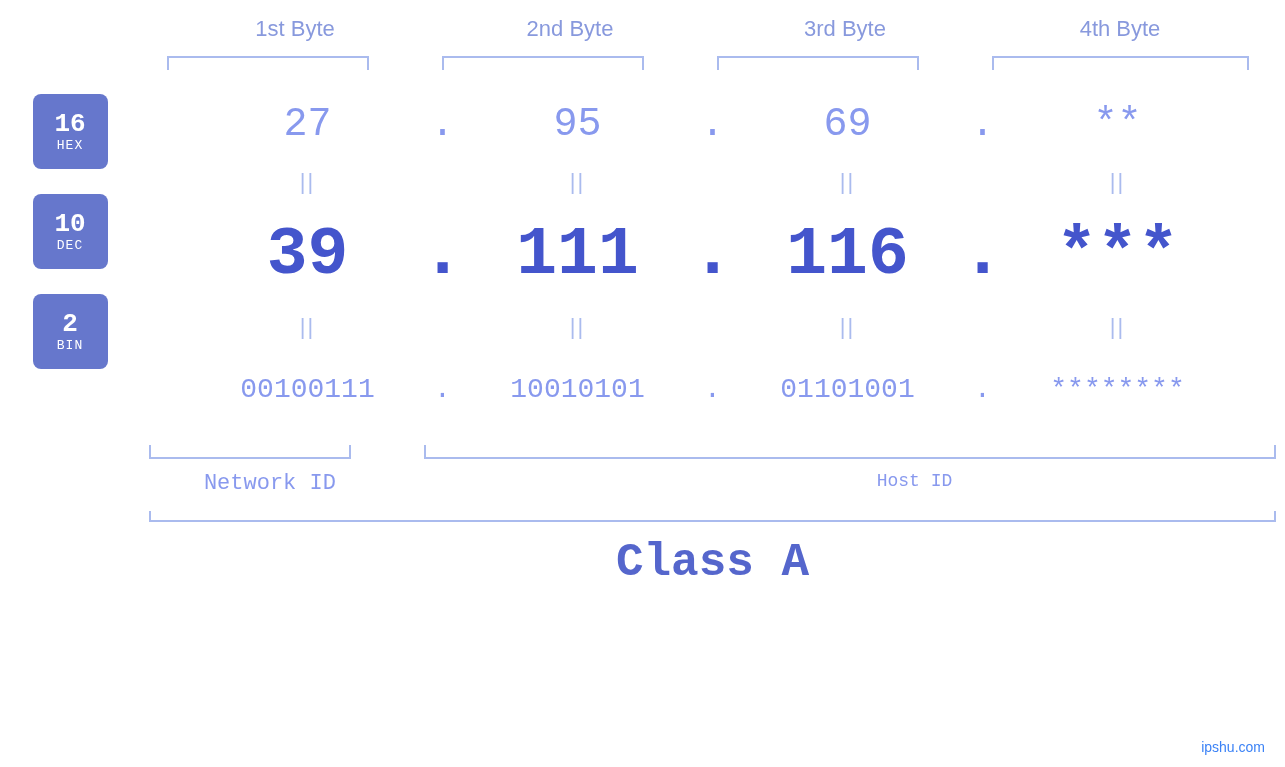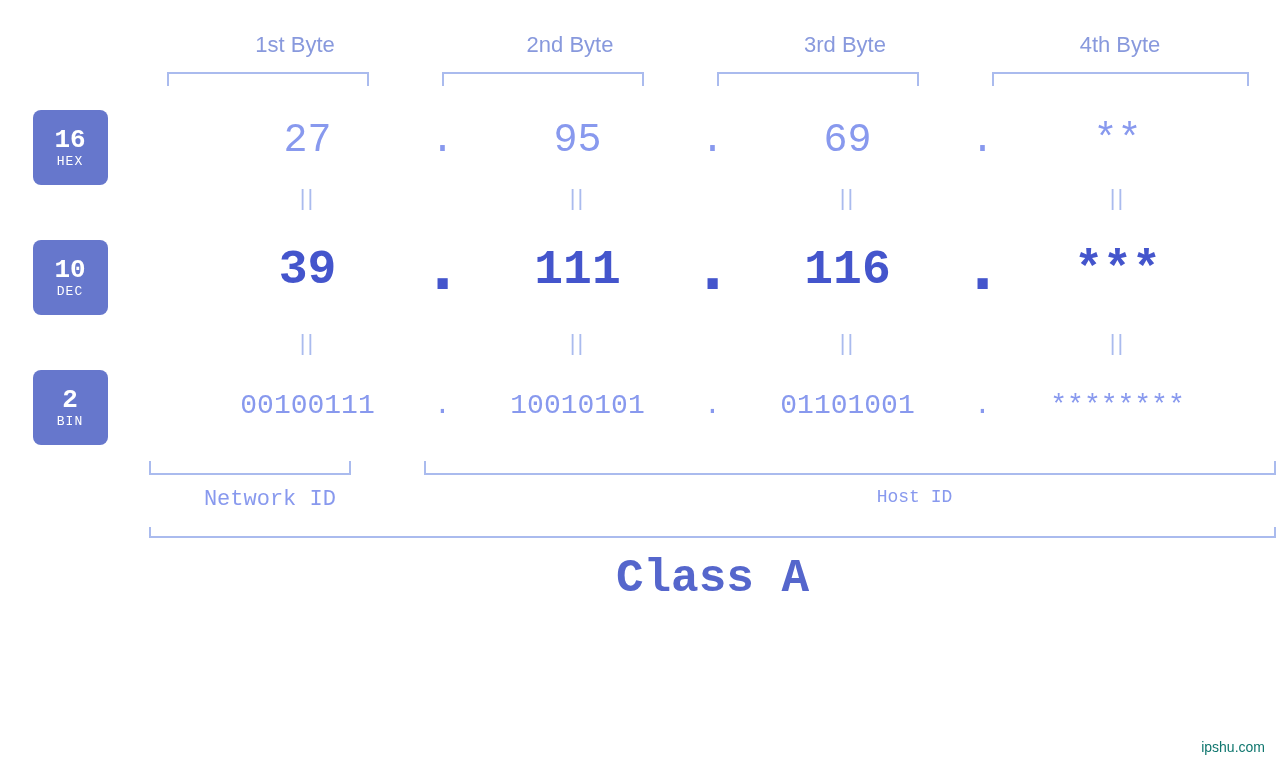--- a/index.html
+++ b/index.html
@@ -14,21 +14,21 @@
     }
 
     .container {
       width: 1285px;
       height: 767px;
       position: relative;
       display: flex;
       flex-direction: column;
       align-items: center;
       justify-content: flex-start;
-      padding-top: 32px;
+      padding-top: 16px;
     }
 
     
     .byte-labels {
       display: flex;
       width: 1100px;
       margin-left: 130px;
       justify-content: space-around;
       margin-bottom: 10px;
     }
@@ -103,21 +103,21 @@
     }
 
     .hex-dot {
       color: #8899ee;
       font-size: 40px;
     }
 
     
     .dec-val {
       color: #4455cc;
-      font-size: 48px;
+      font-size: 68px;
       font-weight: bold;
       font-family: 'Courier New', Courier, monospace;
     }
 
     .dec-dot {
       color: #4455cc;
       font-size: 72px;
       font-weight: bold;
     }
 
@@ -152,36 +152,36 @@
 
     .eq-dot-cell {
       width: 50px;
     }
 
     
     .watermark {
       position: absolute;
       bottom: 12px;
       right: 20px;
-      color: #0f766e;
+      color: #3b82f6;
       font-size: 14px;
       font-family: Arial, sans-serif;
     }
 
     
     .brackets-svg-area {
       width: 1100px;
       margin-left: 130px;
       position: relative;
     }
 
     .badge-wrapper {
       display: flex;
       flex-direction: column;
-      gap: 55px;
+      gap: 25px;
       padding-top: 10px;
       align-items: center;
       justify-content: flex-start;
     }
 
     .content-rows {
       display: flex;
       flex-direction: column;
       width: 1145px;
     }

